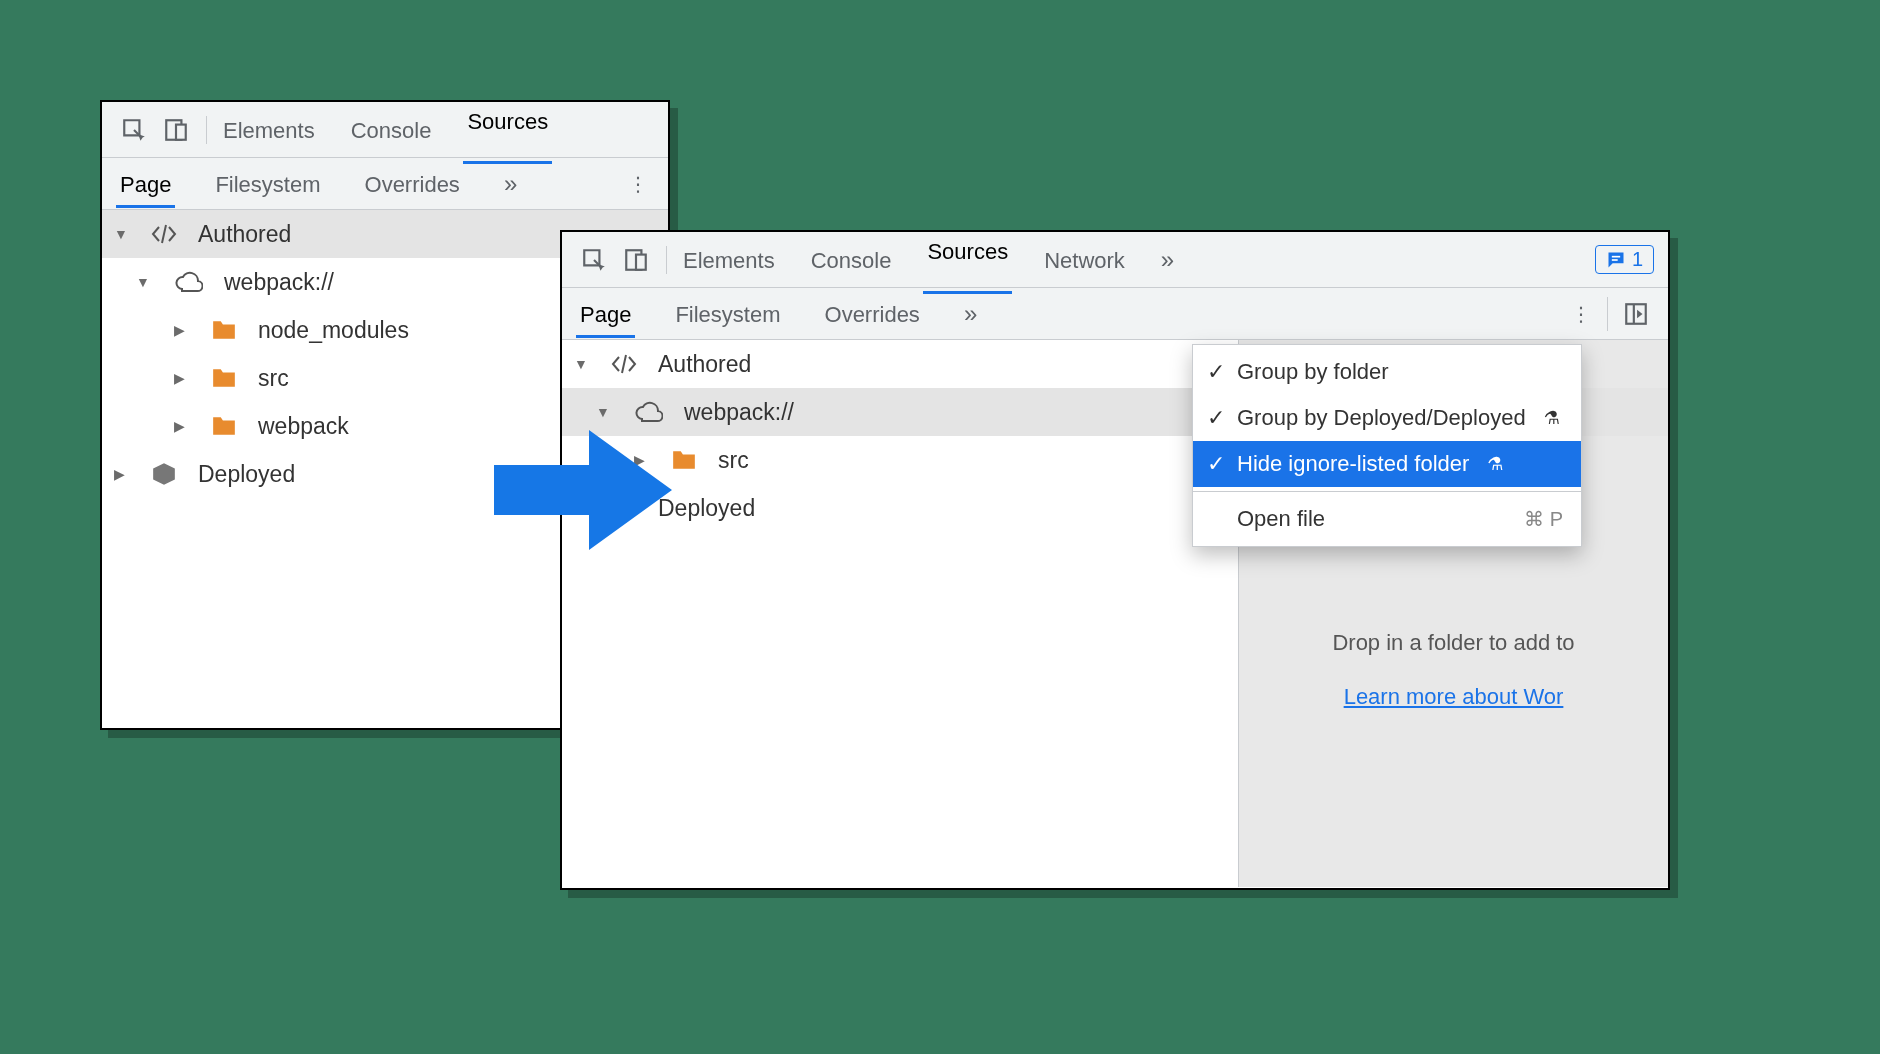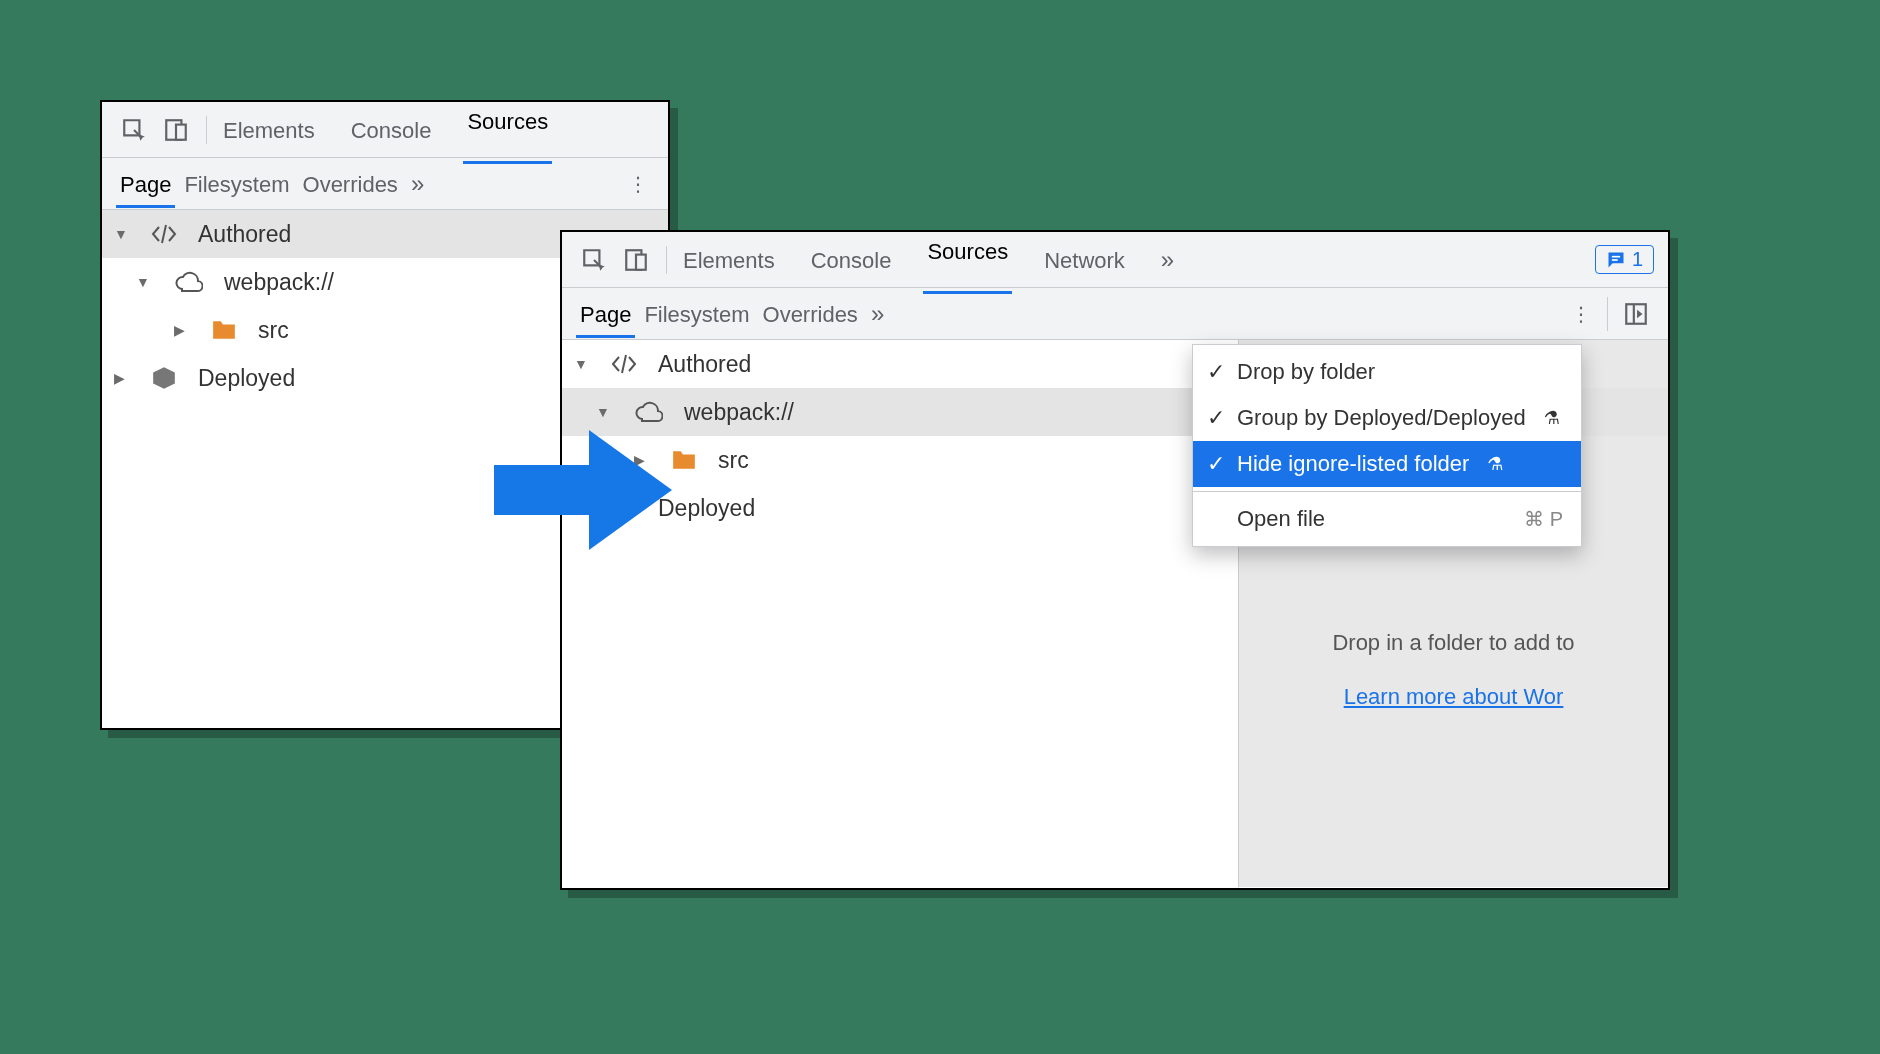--- a/index.html
+++ b/index.html
@@ -90,21 +90,21 @@
   
   .subbar {
     display: flex;
     align-items: center;
     height: 52px;
     background: var(--toolbar-bg);
     border-bottom: 1px solid var(--border);
     padding: 0 14px;
     gap: 20px;
   }
-  .subtabs { display: flex; gap: 5px; align-items: center; }
+  .subtabs { display: flex; gap: 36px; align-items: center; }
   .subtab {
     padding: 12px 4px 10px;
     color: var(--muted);
     cursor: pointer;
   }
   .subtab.active {
     color: var(--black);
     border-bottom: 3px solid var(--tab-underline);
     padding-bottom: 7px;
   }
@@ -260,21 +260,39 @@
       </span>
       <span>webpack://</span>
     </div>
     <div class="row indent-2">
       <span class="tri"></span>
       <span class="folder-icon ic">
         <svg width="26" height="22" viewBox="0 0 24 20">
             <path d="M2 2h7l2 3h11v13H2z"></path>
           </svg>
       </span>
+      <span>node_modules</span>
+    </div>
+    <div class="row indent-2">
+      <span class="tri"></span>
+      <span class="folder-icon ic">
+        <svg width="26" height="22" viewBox="0 0 24 20">
+            <path d="M2 2h7l2 3h11v13H2z"></path>
+          </svg>
+      </span>
       <span>src</span>
+    </div>
+    <div class="row indent-2">
+      <span class="tri"></span>
+      <span class="folder-icon ic">
+        <svg width="26" height="22" viewBox="0 0 24 20">
+            <path d="M2 2h7l2 3h11v13H2z"></path>
+          </svg>
+      </span>
+      <span>webpack</span>
     </div>
     <div class="row">
       <span class="tri"></span>
       <span class="box-icon ic">
         <svg width="26" height="26" viewBox="0 0 24 24">
             <path d="M12 2 2 7v10l10 5 10-5V7zM12 2v20M2 7l10 5 10-5"></path>
           </svg>
       </span>
       <span>Deployed</span>
     </div>
@@ -379,21 +397,21 @@
             <path d="M12 2 2 7v10l10 5 10-5V7zM12 2v20M2 7l10 5 10-5"></path>
           </svg>
       </span>
       <span>Deployed</span>
     </div>
   </div>
 
   <div class="menu" style="left:630px; top:112px;">
     <div class="menu-item">
       <span class="check">✓</span>
-      <span>Drop by folder</span>
+      <span>Group by folder</span>
     </div>
     <div class="menu-item">
       <span class="check">✓</span>
       <span>Group by Deployed/Deployed</span>
       <span class="flask">⚗</span>
     </div>
     <div class="menu-item hl">
       <span class="check">✓</span>
       <span>Hide ignore-listed folder</span>
       <span class="flask">⚗</span>

